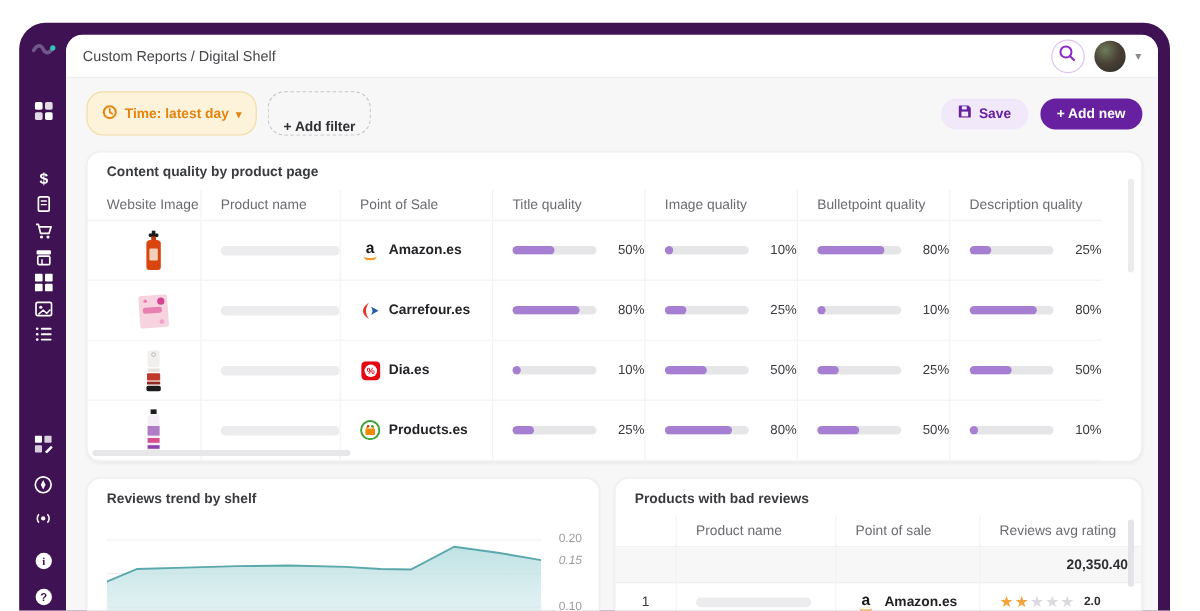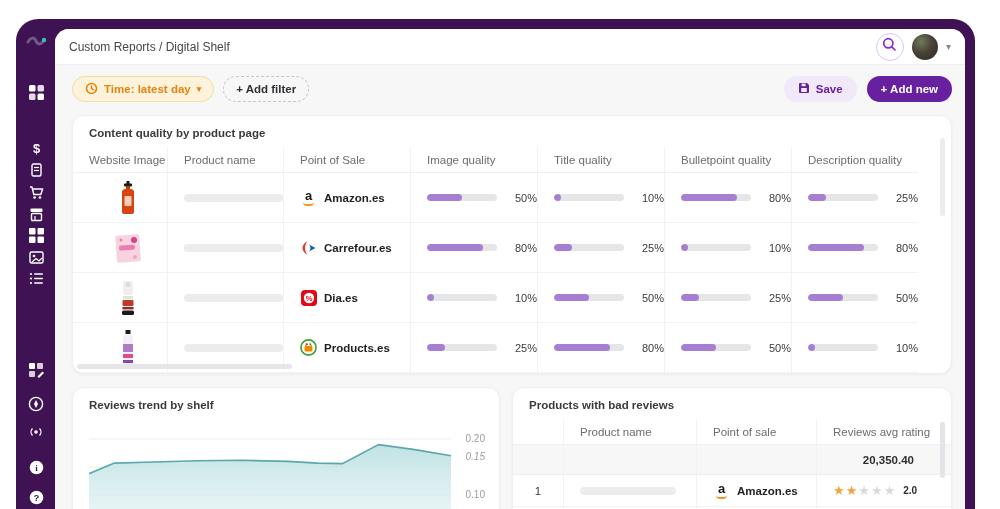--- a/index.html
+++ b/index.html
@@ -22,23 +22,23 @@
   
   .topbar { height:36px; background:#fff; border-bottom:1px solid #efeff1; display:flex; align-items:center; padding:0 14px; }
   .breadcrumb { font-size:12px; color:#46474b; }
   .topbar-right { margin-left:auto; display:flex; align-items:center; gap:8px; }
   .search-btn { width:28px; height:28px; border-radius:50%; border:1.5px solid #dcc3f1; display:flex; align-items:center; justify-content:center; cursor:pointer; background:#fff; }
   .avatar { width:26px; height:26px; border-radius:50%; background:radial-gradient(circle at 35% 30%, #6f7d5a 0%, #4a4137 45%, #2b2a24 100%); cursor:pointer; }
   .chev { color:#8a8b90; font-size:10px; cursor:pointer; }
 
   
   .filter-row { display:flex; align-items:center; padding:11px 13px 0 17px; }
-  .pill { display:inline-flex; align-items:center; gap:6px; height:26px; border-radius:14px; font-size:11.5px; font-weight:bold; padding:0 12px; cursor:pointer; }
+  .pill { display:inline-flex; align-items:center; gap:6px; height:37px; border-radius:14px; font-size:11.5px; font-weight:bold; padding:0 12px; cursor:pointer; }
   .pill-time { background:#fdf3db; border:1px solid #f2dca6; color:#e5830f; }
-  .pill-add { border:1.5px dashed #c6c6cc; color:#2f3033; margin-left:9px; background:transparent; }
+  .pill-add { border:1.5px dashed #c6c6cc; color:#2f3033; margin-left:9px; background:transparent;align-items:flex-end; }
   .actions { margin-left:auto; display:flex; align-items:center; gap:10px; }
   .btn-save { display:inline-flex; align-items:center; gap:6px; height:26px; border-radius:14px; background:#f1e8f9; color:#6620a0; font-size:11.5px; font-weight:bold; padding:0 14px; cursor:pointer; }
   .btn-new { display:inline-flex; align-items:center; height:26px; border-radius:14px; background:#6620a0; color:#fff; font-size:11.5px; font-weight:bold; padding:0 14px; cursor:pointer; }
 
   
   .card { background:#fff; border:1px solid #efeff2; border-radius:12px; box-shadow:0 1px 3px rgba(40,20,60,.05); position:relative; }
   .card1 { margin:13px 13px 0 17px; height:259px; overflow:hidden; }
   .card-title { font-size:11.5px; font-weight:bold; color:#3a3b3f; padding:11px 16px 8px 16px; }
 
   
@@ -70,21 +70,21 @@
   .ylab { position:absolute; right:-2px; font-size:10px; color:#9a9b9f; background:#fff; padding-left:3px; }
   .yt0 { top:2px; } .yt1 { top:20px;font-style:italic; } .yt2 { top:58px; }
 
   
   .t2 .trow { display:grid; grid-template-columns:50px 133px 120px 124px; align-items:center; }
   .t2 .thead { height:26px; border-bottom:1px solid #f1f1f3; }
   .t2 .thead .cell { font-size:11.5px; color:#6b6c71; }
   .t2 .cell { padding-left:16px; height:100%; display:flex; align-items:center; }
   .t2 .cell + .cell { border-left:1px solid #f2f2f4; }
   .t2 .sumrow { height:30px; background:#f7f7f8; border-bottom:1px solid #efeff1; }
-  .t2 .sumrow .sum { justify-content:flex-end; padding-right:26px; font-size:11.5px; font-weight:bold; color:#2e2e32; }
+  .t2 .sumrow .sum { justify-content:flex-end; font-size:11.5px; font-weight:bold; color:#2e2e32; }
   .t2 .drow { height:32px; border-bottom:1px solid #f3f3f5; font-size:11.5px; color:#3a3b3f; cursor:pointer; }
   .idxcell { justify-content:center !important; padding-left:0 !important; color:#3a3b3f; }
   .stars { font-size:13px; letter-spacing:1px; }
   .stars .on { color:#f2a33c; } .stars .off { color:#d9d9de; }
   .rate { margin-left:7px; font-size:10px; font-weight:bold; color:#2e2e32; }
   .vscroll3 { position:absolute; right:6px; top:34px; width:5px; height:56px; border-radius:3px; background:#e4e4e8; cursor:pointer; }
 
   
   .logo16 { width:17px; height:17px; flex:none; display:flex; align-items:center; justify-content:center; }
   .amz { display:flex; flex-direction:column; align-items:center; line-height:1; }
@@ -241,22 +241,22 @@
         </div>
       </div>
 
       <div class="card card1">
         <div class="card-title">Content quality by product page</div>
         <div class="t1">
           <div class="trow thead">
             <div class="cell">Website Image</div>
             <div class="cell">Product name</div>
             <div class="cell">Point of Sale</div>
+            <div class="cell">Title quality</div>
             <div class="cell">Image quality</div>
-            <div class="cell">Title quality</div>
             <div class="cell">Bulletpoint quality</div>
             <div class="cell">Description quality</div>
           </div>
 
           <div class="trow drow">
             <div class="cell imgcell">
               <svg width="16" height="34" viewBox="0 0 16 34">
                   <rect x="6.5" y="0" width="3" height="3" fill="#1c1c1c"></rect>
                   <rect x="4" y="2.5" width="8" height="3" rx="1" fill="#1c1c1c"></rect>
                   <rect x="6" y="5" width="4" height="4" fill="#c23a10"></rect>

